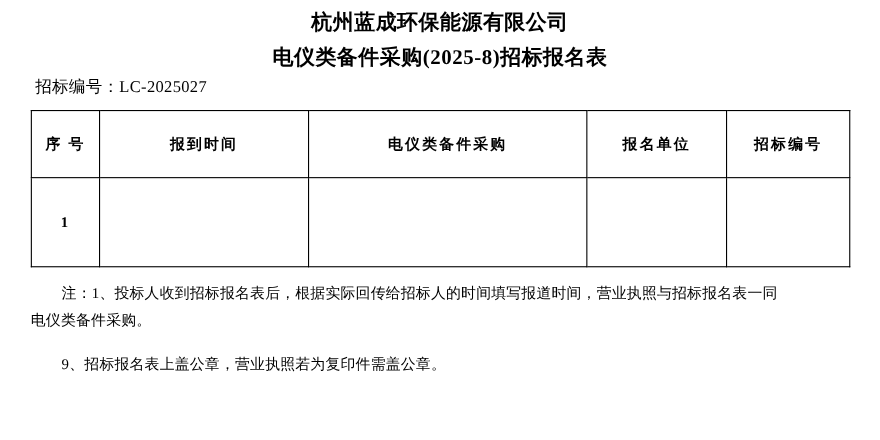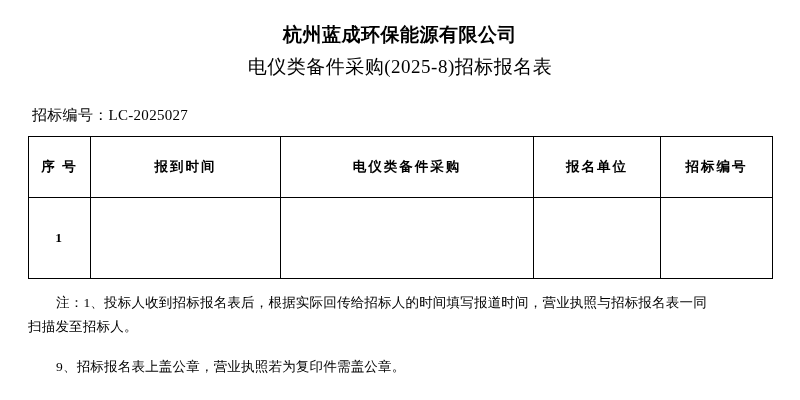--- a/index.html
+++ b/index.html
@@ -16,37 +16,36 @@
   }
   .page {
     position: relative;
     width: 800px;
     height: 400px;
     box-sizing: border-box;
     padding: 0 28px;
   }
   .title-block {
     text-align: center;
-    padding-top: 20px;
+    padding-top: 6px;
   }
   .title-line-1 {
     font-size: 19px;
     font-weight: bold;
     letter-spacing: 0.5px;
     line-height: 30px;
   }
   .title-line-2 {
     font-size: 19px;
-    font-weight: normal;
+    font-weight: bold;
     letter-spacing: 0.5px;
     line-height: 34px;
   }
   .bid-no {
     font-size: 15px;
-    margin-top: 22px;
     margin-left: 4px;
     letter-spacing: 0.3px;
   }
   table.reg-table {
     margin-top: 11px;
     border-collapse: collapse;
     width: 744px;
     table-layout: fixed;
   }
   table.reg-table th,
@@ -121,17 +120,17 @@
         <td></td>
         <td></td>
         <td></td>
         <td></td>
       </tr>
     </tbody>
   </table>
 
   <div class="notes">
     <div class="note-line note-first">注：1、投标人收到招标报名表后，根据实际回传给招标人的时间填写报道时间，营业执照与招标报名表一同</div>
-    <div class="note-line">扫描发至招标人。</div>
+    <div class="note-line">电仪类备件采购。</div>
     <div class="note-line note-second">9、招标报名表上盖公章，营业执照若为复印件需盖公章。</div>
   </div>
 
 </div>
 
 </body></html>

